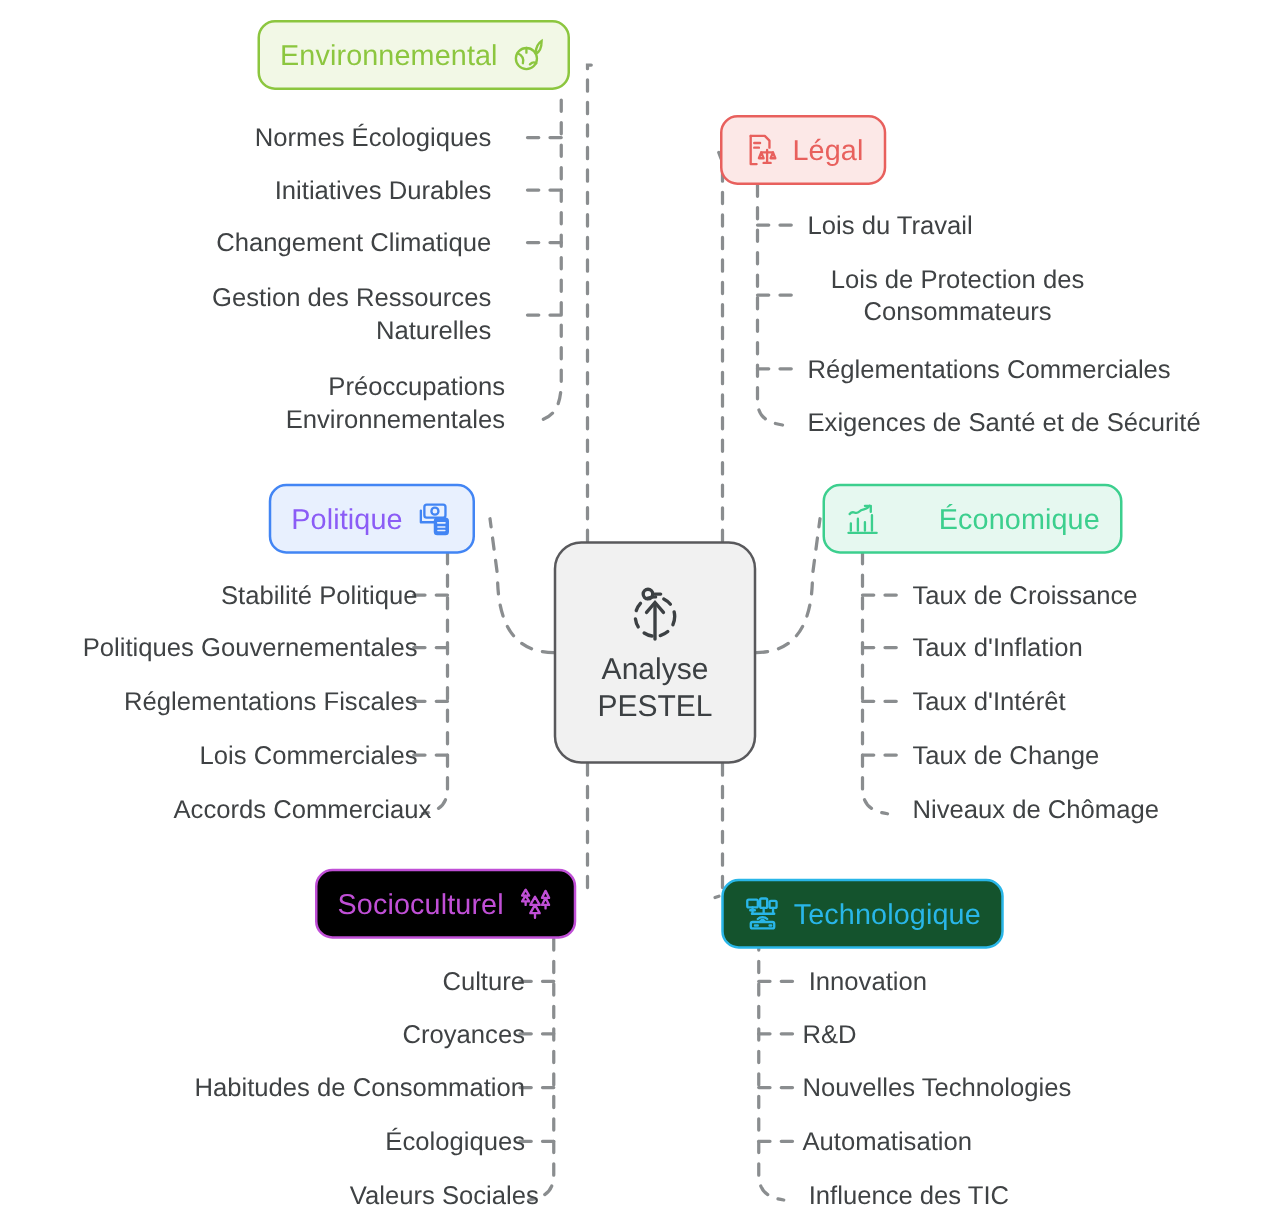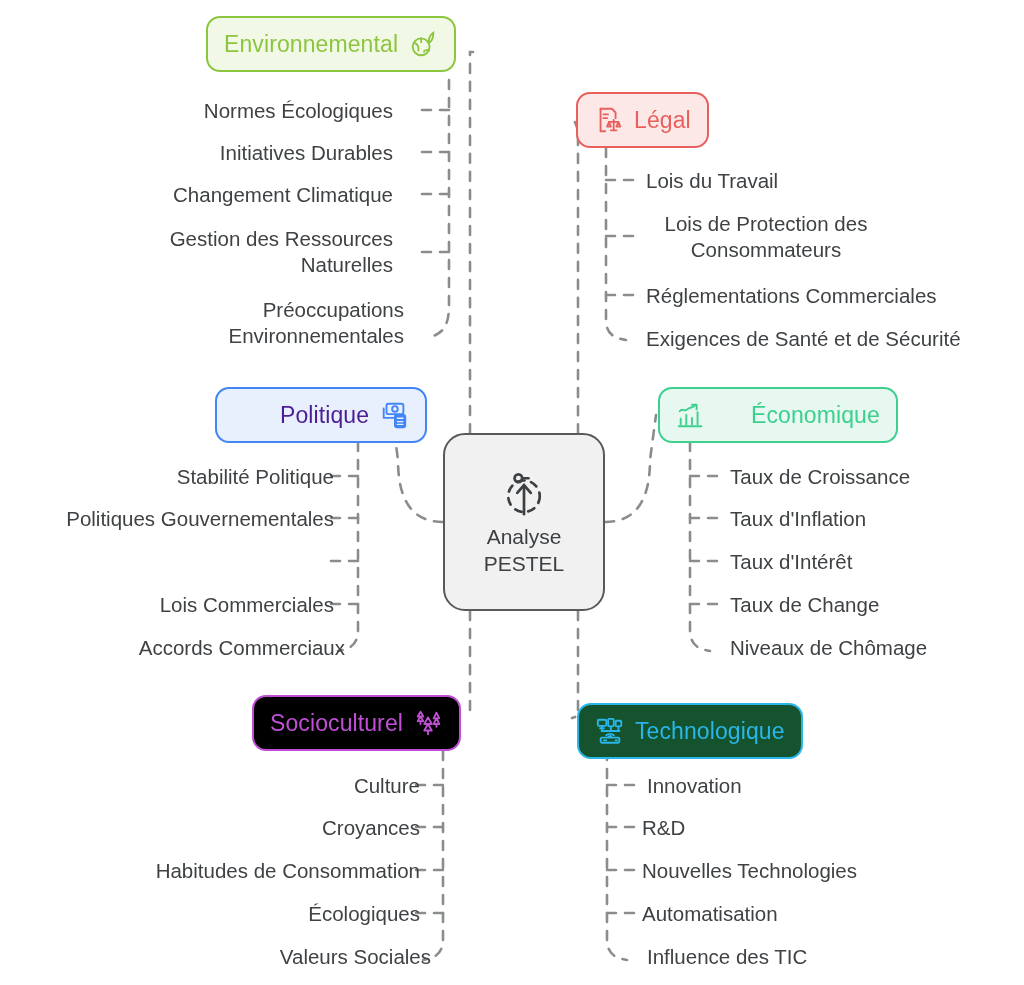--- a/index.html
+++ b/index.html
@@ -71,21 +71,21 @@
     justify-content: center;
     gap: 2px;
   }
   #center-node .center-icon {
     width: 54px;
     height: 54px;
     display: block;
     margin-bottom: 2px;
   }
   #center-node .center-line {
-    font-size: 21px;
+    font-size: 24px;
     color: #3c4043;
     line-height: 1.18;
     text-align: center;
   }
 
   
   .leaf {
     position: absolute;
     font-size: 20.5px;
     line-height: 1.28;
@@ -191,32 +191,33 @@
     </svg>
     <span class="pill-label" style="color:#e8605d;">Légal</span>
   </div>
   <div class="leaf right" style="left:646px; top:168px;">Lois du Travail</div>
   <div class="leaf right" style="left:646px; top:211px; text-align:center; width:240px;">Lois de Protection des
 Consommateurs</div>
   <div class="leaf right" style="left:646px; top:283px;">Réglementations Commerciales</div>
   <div class="leaf right" style="left:646px; top:326px;">Exigences de Santé et de Sécurité</div>
 
   <div class="pill icon-right" style="left:215px; top:387px; border-color:#4285f4; background:#e8f0fe;">
-    <span class="pill-label" style="color:#4c1d95;margin-left:47px;">Politique</span>
+    <span class="pill-label" style="color:#8b5cf6;">Politique</span>
     <svg class="pill-icon" viewBox="0 0 32 32" fill="none" stroke="#4285f4" stroke-width="2" stroke-linecap="round" stroke-linejoin="round" xmlns="http://www.w3.org/2000/svg">
       <rect x="8" y="4" width="18" height="11" rx="2"></rect>
       <circle cx="17" cy="9.5" r="3"></circle>
       <path d="M5 9 V19 H18"></path>
       <rect x="17" y="16" width="11" height="13" rx="2" fill="#4285f4" stroke="#4285f4"></rect>
       <path d="M19.5 19.5 H25.5" stroke="#e8f0fe" stroke-width="1.6"></path>
       <path d="M19.5 23 H25.5 M19.5 26 H25.5" stroke="#e8f0fe" stroke-width="1.2"></path>
     </svg>
   </div>
   <div class="leaf left" style="right:690px; top:464px;">Stabilité Politique</div>
   <div class="leaf left" style="right:690px; top:506px;">Politiques Gouvernementales</div>
+  <div class="leaf left" style="right:690px; top:549px;">Réglementations Fiscales</div>
   <div class="leaf left" style="right:690px; top:592px;">Lois Commerciales</div>
   <div class="leaf left" style="right:679px; top:635px;">Accords Commerciaux</div>
 
   <div class="pill" style="left:658px; top:387px; border-color:#3ccf8e; background:#e6f8f0;gap:45px;">
     <svg class="pill-icon" viewBox="0 0 32 32" fill="none" stroke="#3ccf8e" stroke-width="2" stroke-linecap="round" stroke-linejoin="round" xmlns="http://www.w3.org/2000/svg">
       <path d="M4 12 C7 8 9 13 12 10 C15 7 18 9 21 5"></path>
       <path d="M17 5 H22 V10"></path>
       <path d="M5 26 V20 M11 26 V16 M17 26 V19 M23 26 V13"></path>
       <path d="M3 28 H27"></path>
     </svg>

